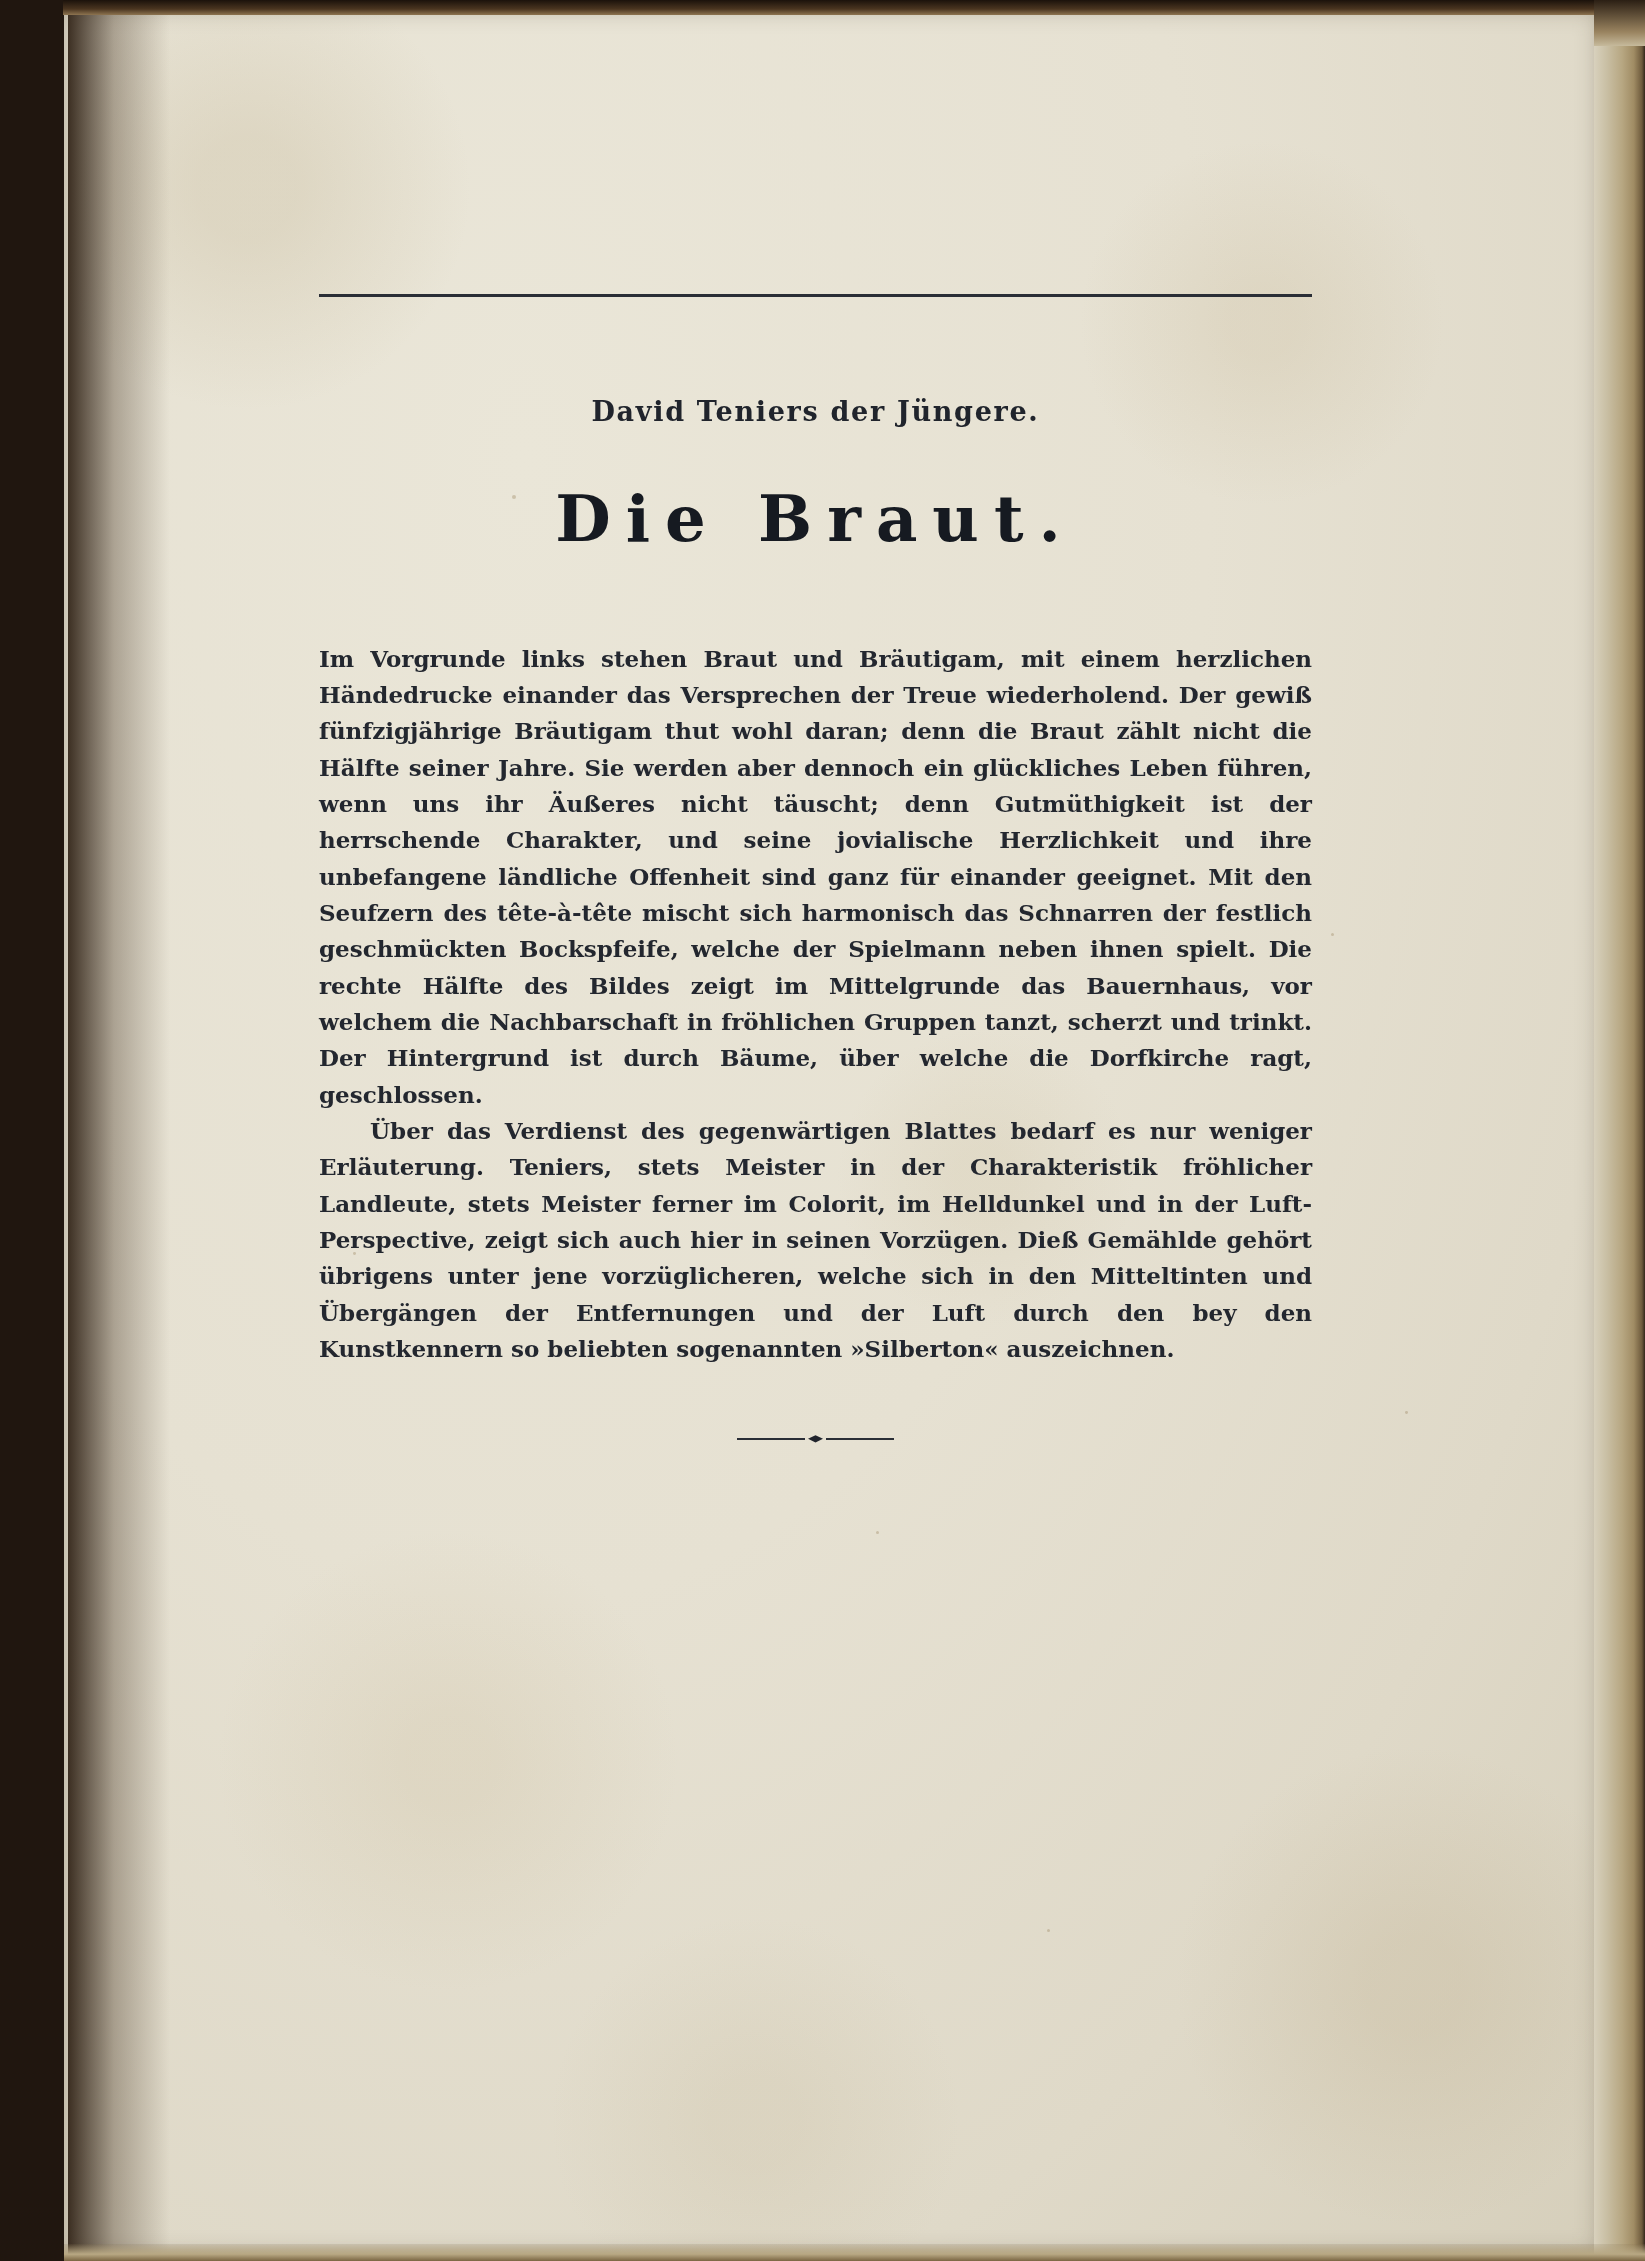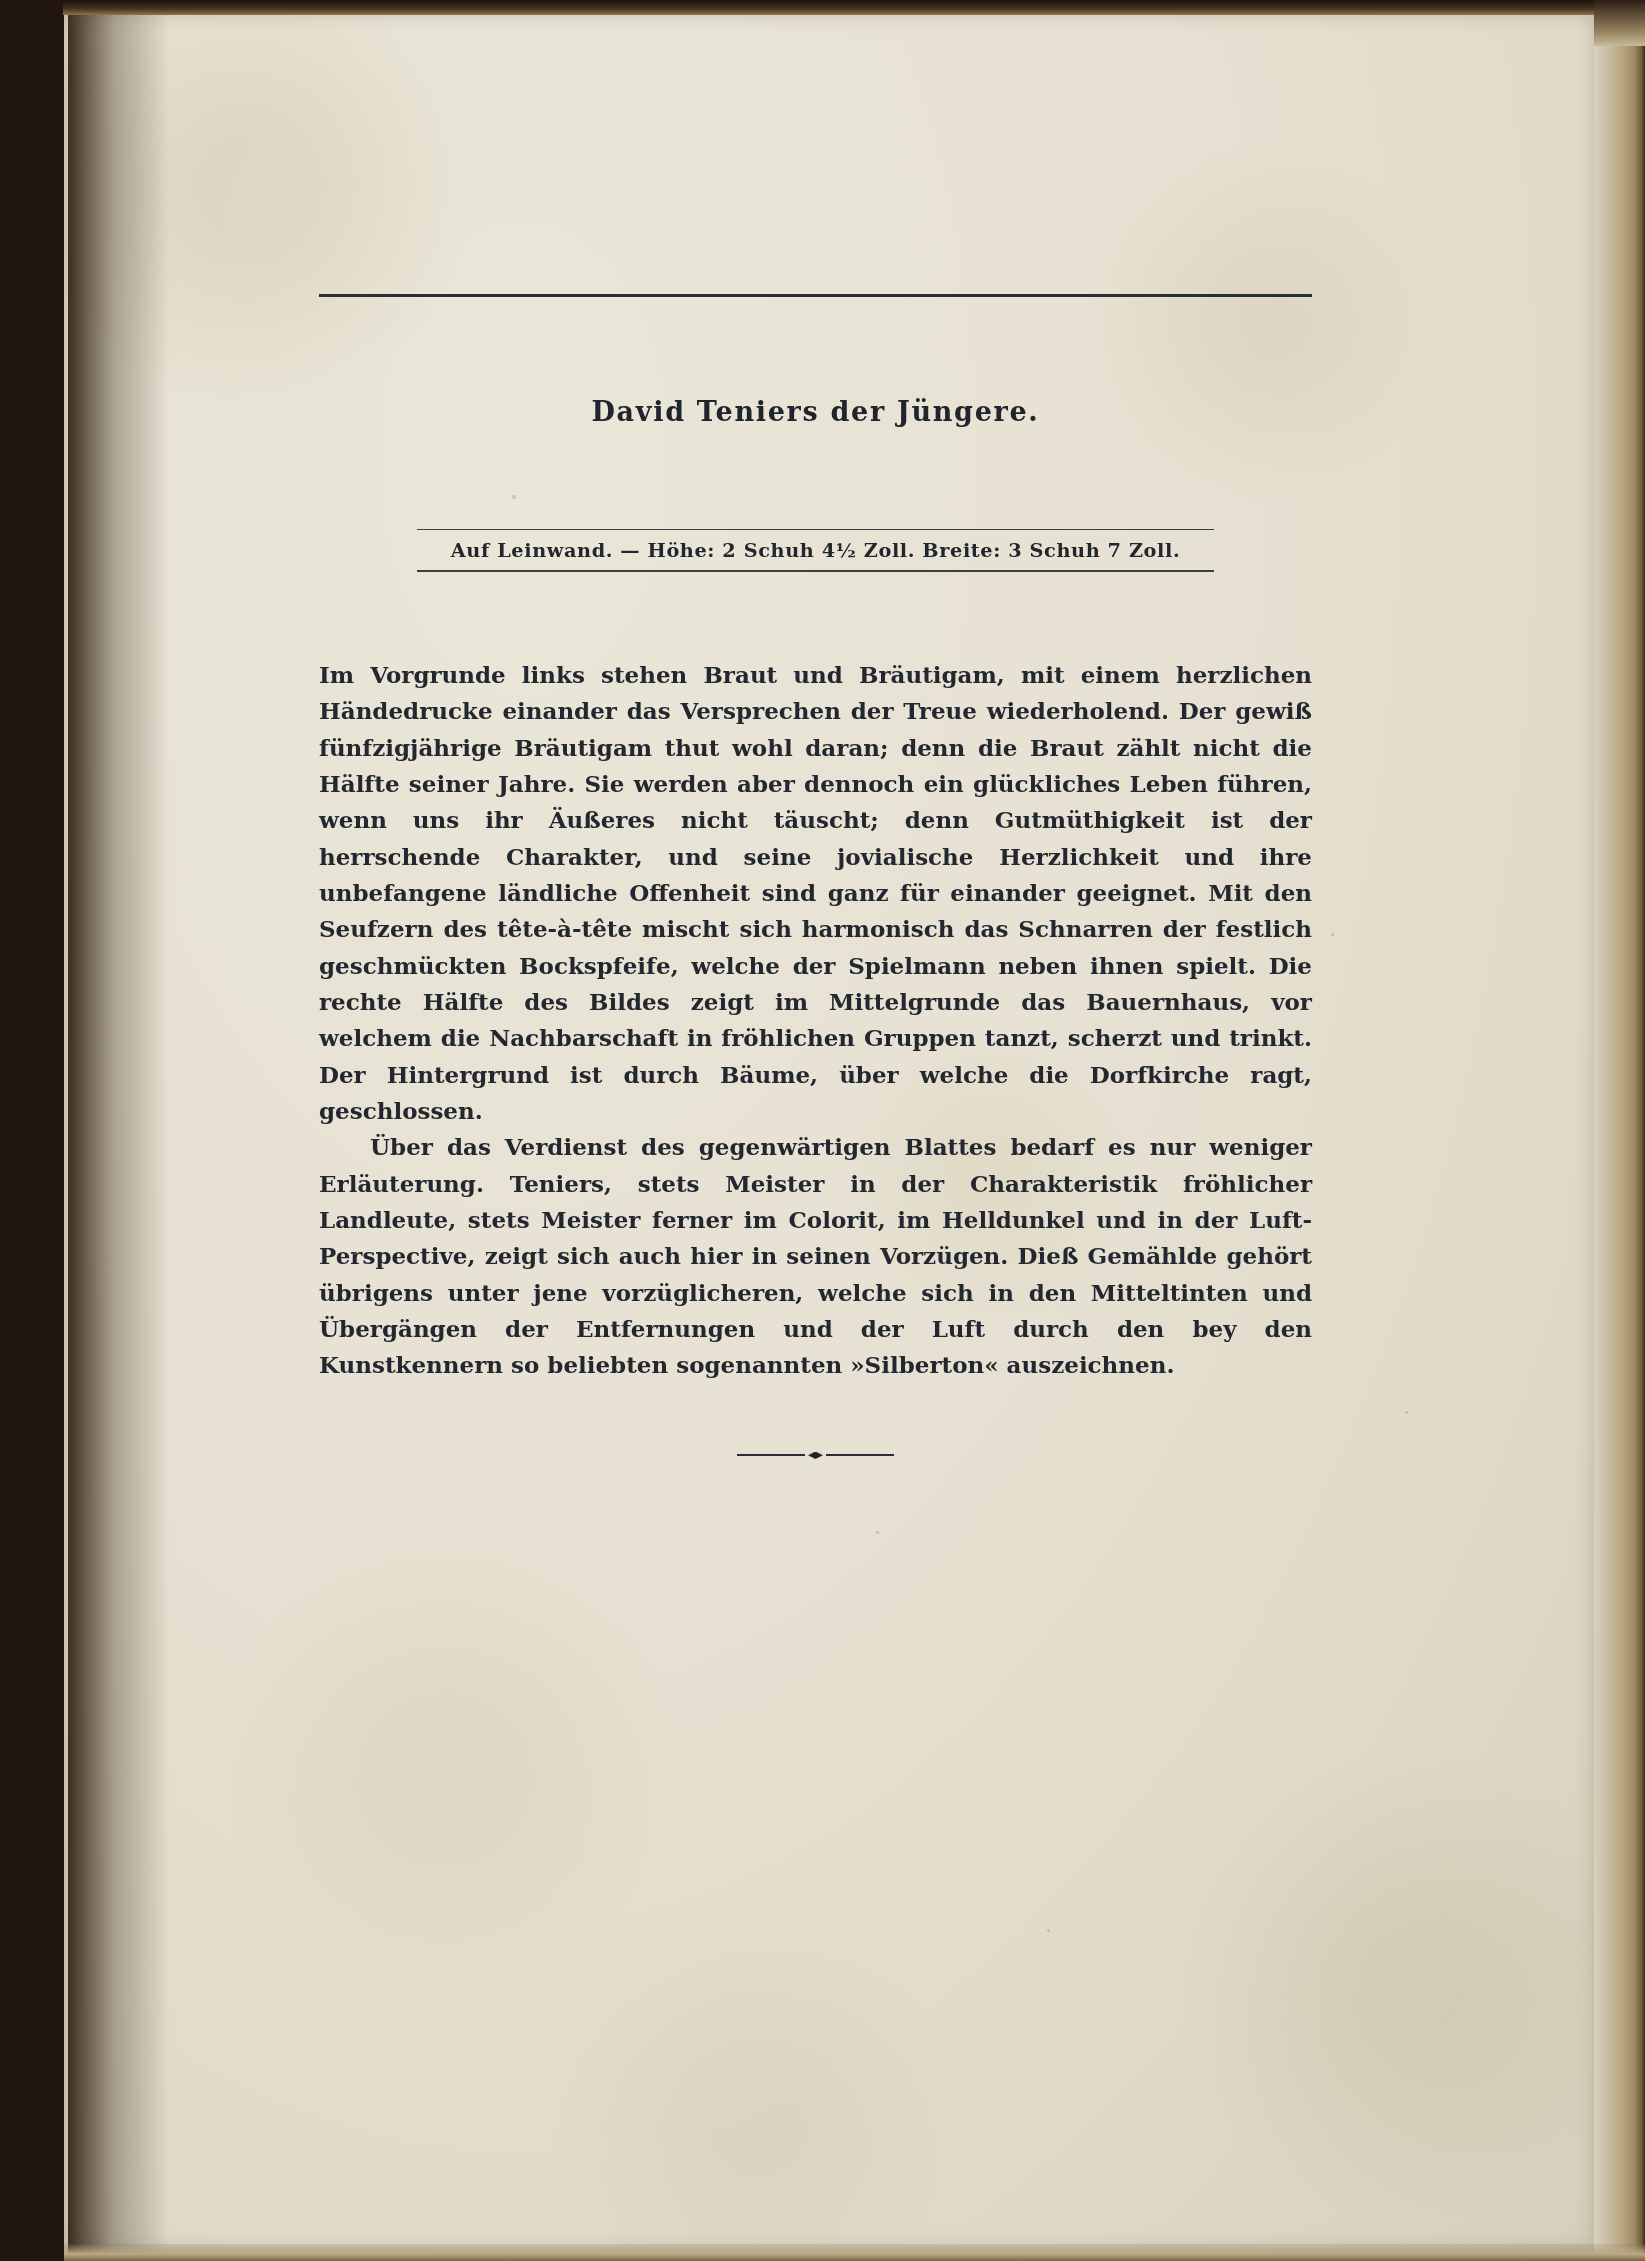--- a/index.html
+++ b/index.html
@@ -239,26 +239,22 @@
 
   <div id="content">
 
 
     <div class="rule-double">
       <div class="thick"></div>
     </div>
 
     <div class="artist">David Teniers der Jüngere.</div>
 
-
-    <div class="spec-wrap">
-      <div class="spec-rule"></div>
-      <div class="spec-text">Auf Leinwand. — Höhe: 2 Schuh 4½ Zoll. Breite: 3 Schuh 7 Zoll.</div>
-      <div class="spec-rule"></div>
-    </div>
+    <div class="title">Die Braut.</div>
+
 
     <div class="body">
       <p>Im Vorgrunde links stehen Braut und Bräutigam, mit einem herzlichen Händedrucke einander das Versprechen der Treue wiederholend. Der gewiß fünfzigjährige Bräutigam thut wohl daran; denn die Braut zählt nicht die Hälfte seiner Jahre. Sie werden aber dennoch ein glückliches Leben führen, wenn uns ihr Äußeres nicht täuscht; denn Gutmüthigkeit ist der herrschende Charakter, und seine jovialische Herzlichkeit und ihre unbefangene ländliche Offenheit sind ganz für einander geeignet. Mit den Seufzern des tête-à-tête mischt sich harmonisch das Schnarren der festlich geschmückten Bockspfeife, welche der Spielmann neben ihnen spielt. Die rechte Hälfte des Bildes zeigt im Mittelgrunde das Bauernhaus, vor welchem die Nachbarschaft in fröhlichen Gruppen tanzt, scherzt und trinkt. Der Hintergrund ist durch Bäume, über welche die Dorfkirche ragt, geschlossen.</p>
       <p>Über das Verdienst des gegenwärtigen Blattes bedarf es nur weniger Erläuterung. Teniers, stets Meister in der Charakteristik fröhlicher Landleute, stets Meister ferner im Colorit, im Helldunkel und in der Luft-Perspective, zeigt sich auch hier in seinen Vorzügen. Dieß Gemählde gehört übrigens unter jene vorzüglicheren, welche sich in den Mitteltinten und Übergängen der Entfernungen und der Luft durch den bey den Kunstkennern so beliebten sogenannten »Silberton« auszeichnen.</p>
     </div>
 
     <div class="ornament">
       <div class="bar"></div>
       <div class="dot"></div>
       <div class="bar"></div>

